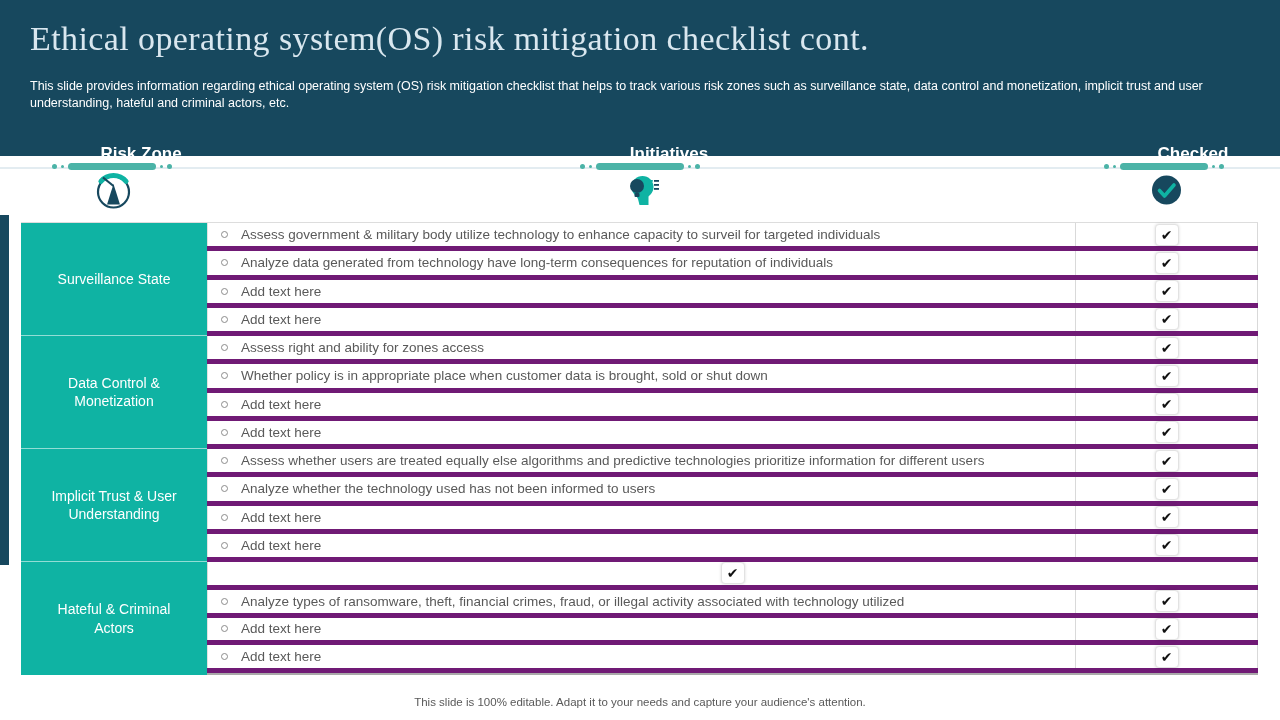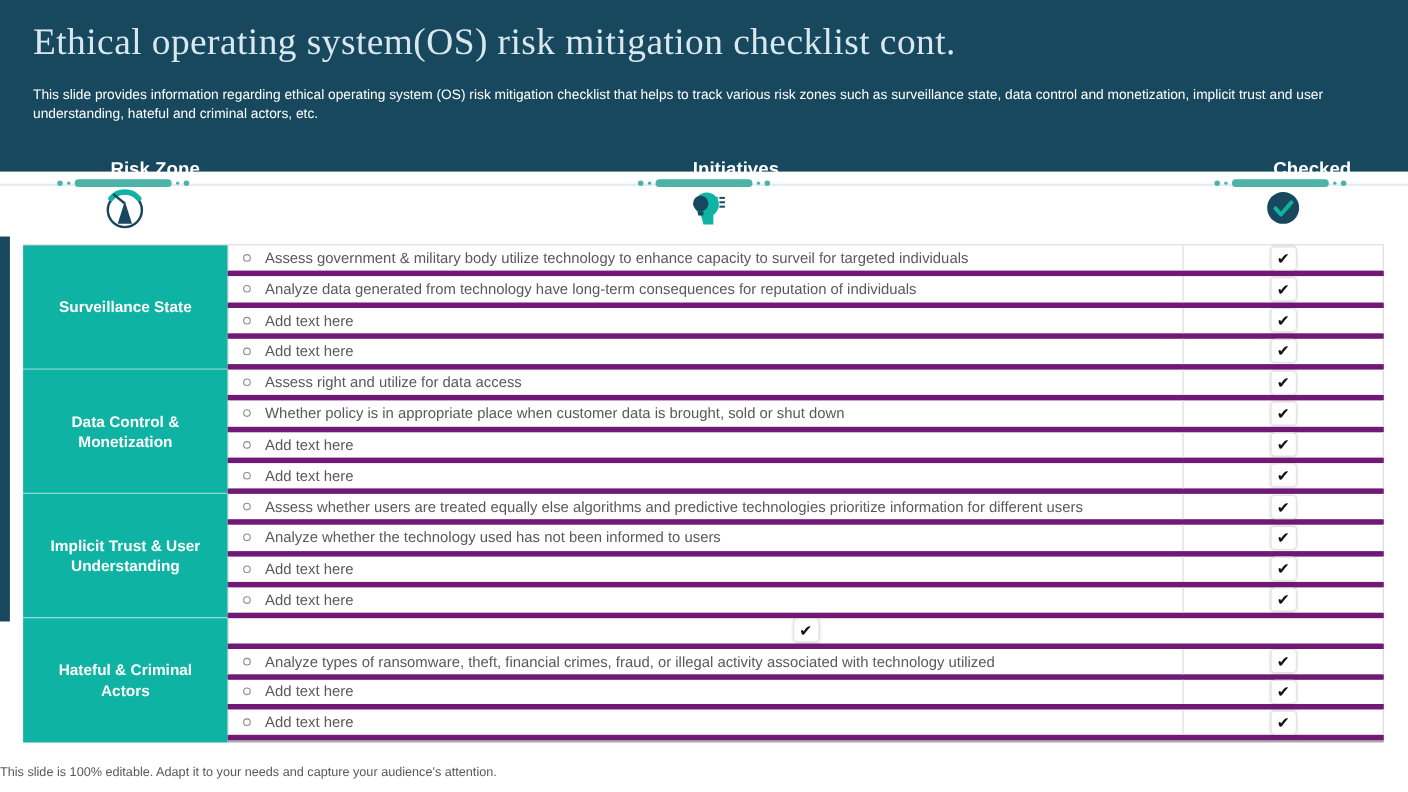--- a/index.html
+++ b/index.html
@@ -34,21 +34,21 @@
   
   .left-accent{position:absolute;left:0;top:215px;width:9px;height:350px;background:#17485E;}
   
   .table-wrap{
     position:absolute;left:21px;top:222px;width:1237px;height:453px;
     display:flex;flex-direction:column;box-sizing:border-box;border-top:1px solid #DDDDDD;
   }
   .table-group{display:flex;flex:1;}
   .zone-cell{
     width:186px;box-sizing:border-box;background:#0FB3A3;color:#FFFFFF;
-    font-weight:700;font-size:14px;line-height:1.3;text-align:center;
+    font-weight:400;font-size:14px;line-height:1.3;text-align:center;
     display:flex;align-items:center;justify-content:center;padding:0 16px;
     border-bottom:1.5px solid rgba(255,255,255,.55);
   }
   .table-group:last-child .zone-cell{border-bottom:none;}
   .rows{flex:1;display:flex;flex-direction:column;}
   .table-group:last-child .rows{border-bottom:2px solid #A9A9A9;box-sizing:border-box;}
   .table-row{flex:1;display:flex;border-bottom:5px solid #701a75;box-sizing:border-box;}
   .item-cell{
     width:868px;box-sizing:border-box;display:flex;align-items:center;
     padding-left:13px;color:#595959;font-size:13.5px;border-left:1px solid #E2E2E2;
@@ -61,21 +61,21 @@
     flex:1;border-left:1px solid #D9D9D9;border-right:1px solid #D9D9D9;
     display:flex;align-items:center;justify-content:center;box-sizing:border-box;
   }
   .checkbox{
     width:22px;height:20px;background:#FFFFFF;border:1px solid #E2E2E2;border-radius:4px;
     box-shadow:0 0 3px rgba(0,0,0,.15);display:flex;align-items:center;justify-content:center;
     font-size:14px;line-height:1;color:#111111;cursor:default;
   }
   
   .footer{
-    position:absolute;left:0;top:696px;width:1280px;text-align:left;
+    position:absolute;left:0;top:696px;width:1280px;text-align:center;
     font-size:11.5px;color:#595959;
   }
 </style>
 </head>
 <body>
 
 <div class="top-band">
   <h1 class="slide-title">Ethical operating system(OS) risk mitigation checklist cont.</h1>
   <p class="slide-subtitle">This slide provides information regarding ethical operating system (OS) risk mitigation checklist that helps to track various risk zones such as surveillance state, data control and monetization, implicit trust and user understanding, hateful and criminal actors, etc.</p>
 
@@ -186,21 +186,21 @@
           </div>
         </div>
       </div>
     </div>
     <div class="table-group">
       <div class="zone-cell">Data Control &amp; Monetization</div>
       <div class="rows">
         <div class="table-row">
           <div class="item-cell">
             <span class="bullet"></span>
-            <span>Assess right and utilize for data access</span>
+            <span>Assess right and ability for zones access</span>
           </div>
           <div class="check-cell">
             <div class="checkbox">✔</div>
           </div>
         </div>
         <div class="table-row">
           <div class="item-cell">
             <span class="bullet"></span>
             <span>Whether policy is in appropriate place when customer data is brought, sold or shut down</span>
           </div>

